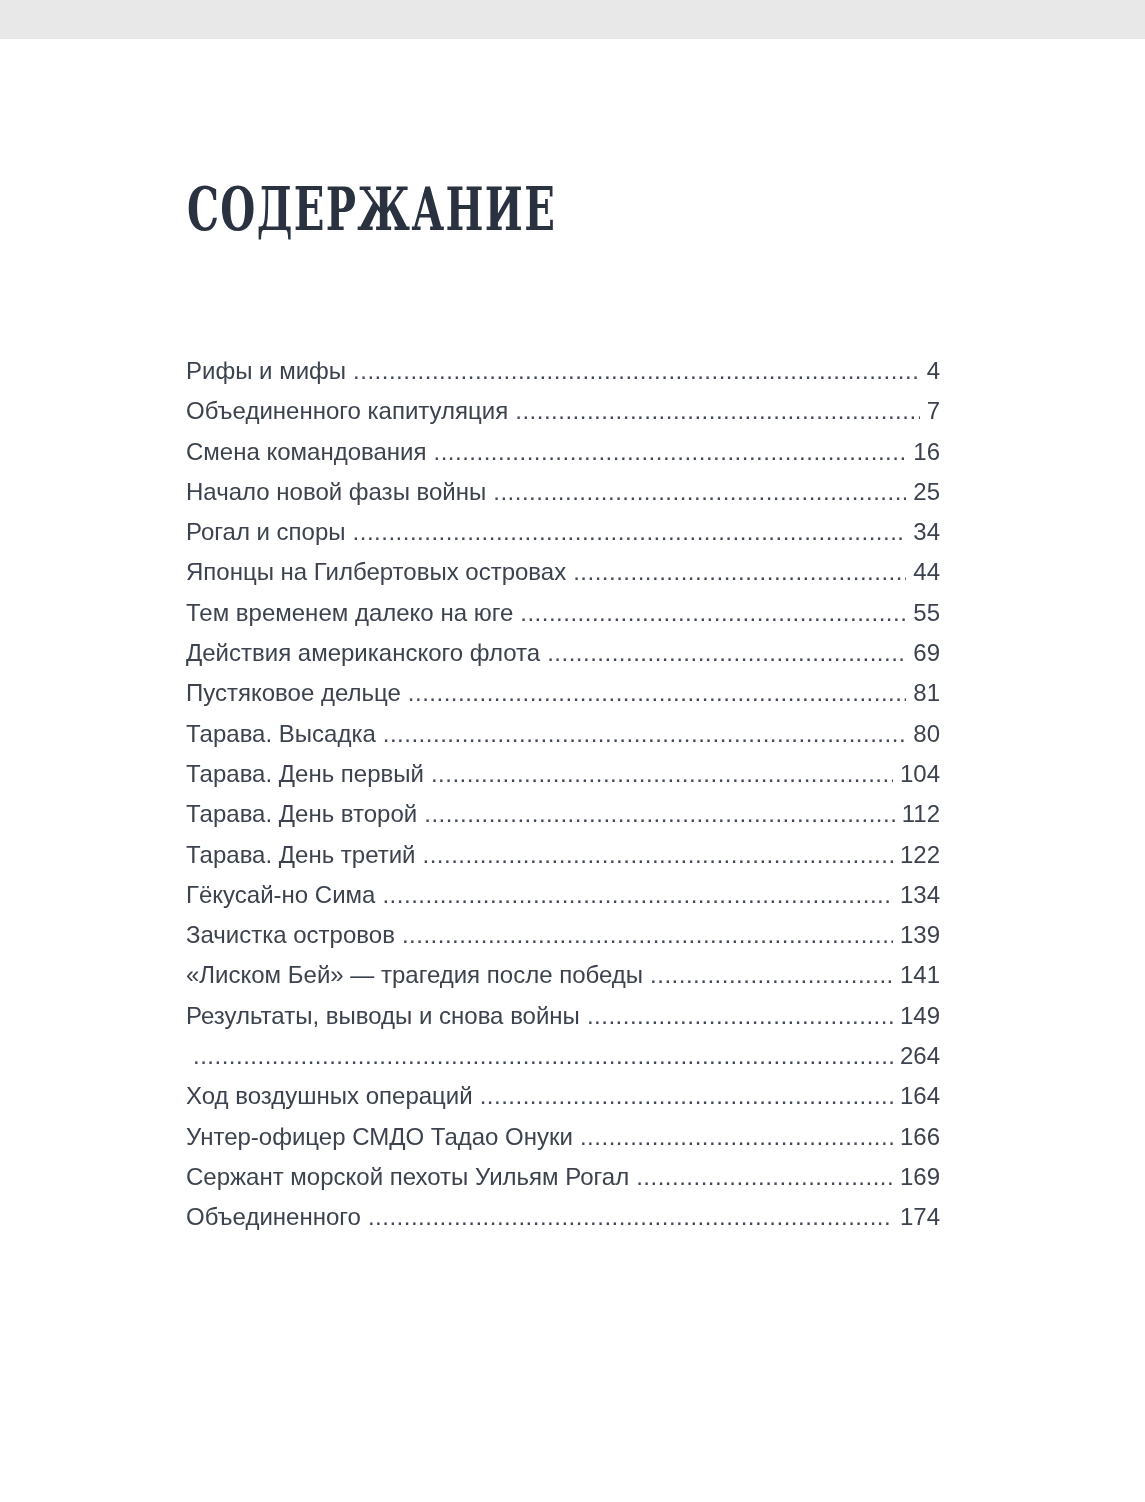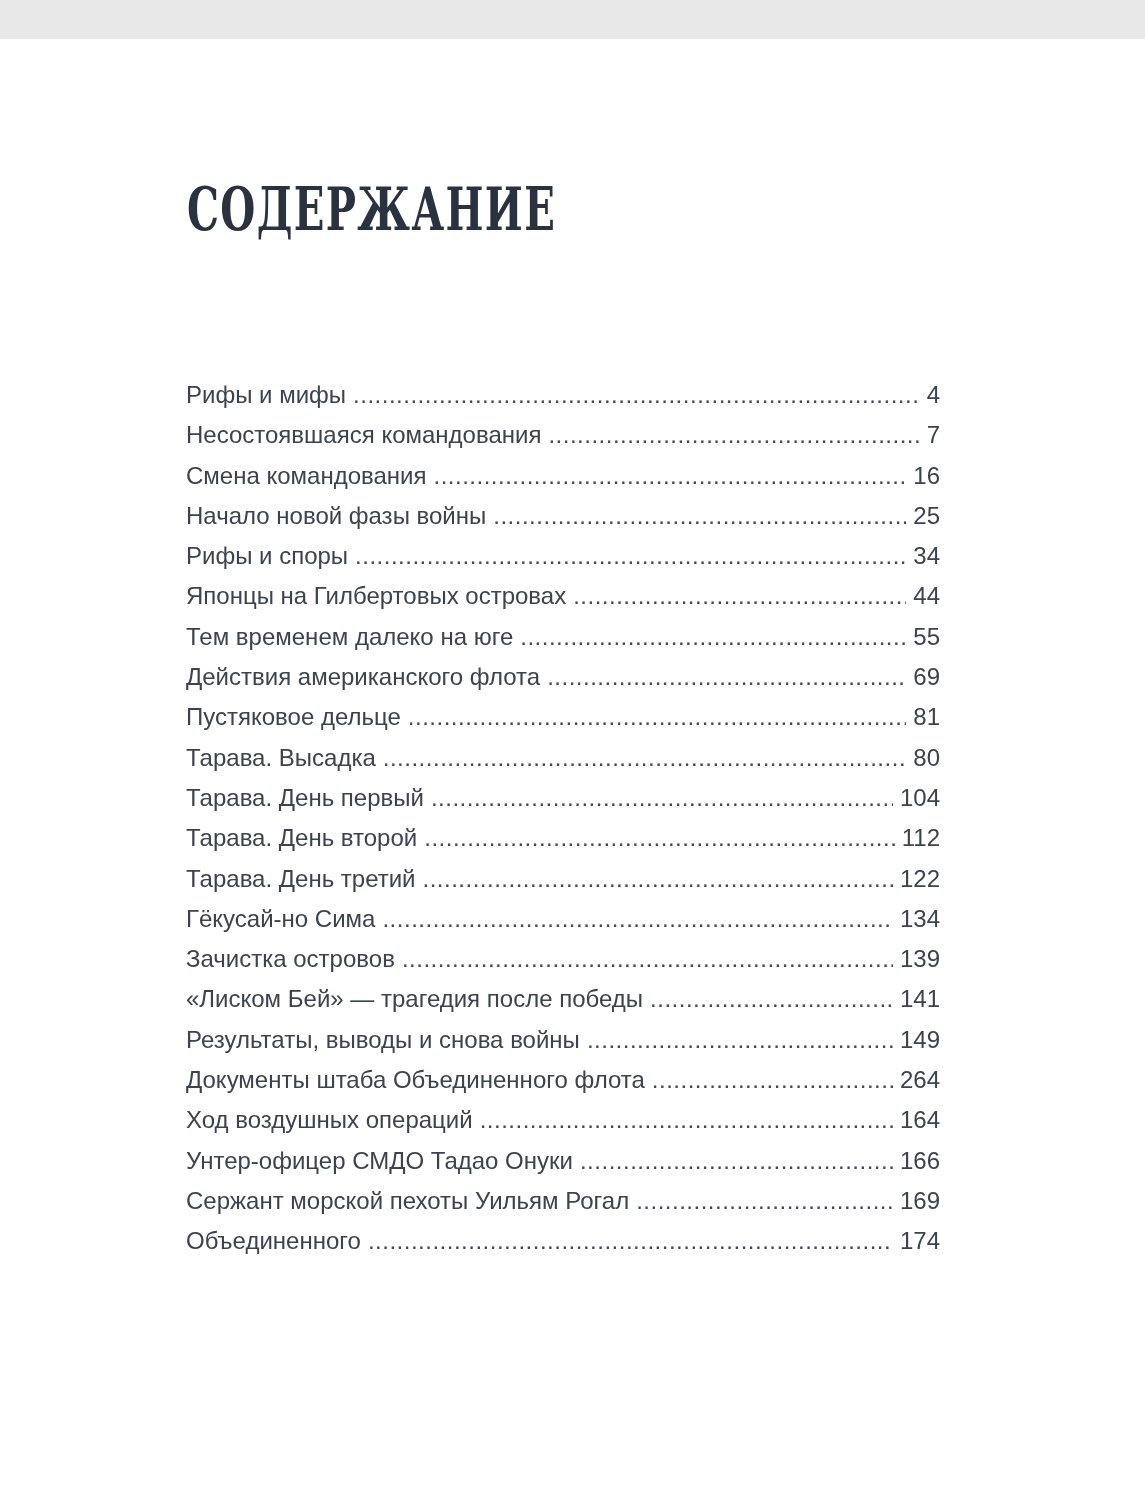--- a/index.html
+++ b/index.html
@@ -26,21 +26,21 @@
     line-height: 1;
     letter-spacing: 2px;
     color: #2b323f;
     transform: scaleX(0.67);
     transform-origin: left top;
     white-space: nowrap;
   }
   .toc {
     position: absolute;
     left: 186px;
-    top: 336px;
+    top: 312px;
     width: 754px;
   }
   .toc-row {
     display: flex;
     align-items: baseline;
     height: 40.3px;
     font-size: 24px;
     color: #3c434e;
     line-height: 40.3px;
     white-space: nowrap;
@@ -67,36 +67,36 @@
 <div class="page">
   <h1 class="page-title">СОДЕРЖАНИЕ</h1>
 
   <div class="toc">
       <div class="toc-row">
         <span class="toc-title">Рифы и мифы</span>
         <span class="toc-dots">........................................................................................................................................................................................................</span>
         <span class="toc-page">4</span>
       </div>
       <div class="toc-row">
-        <span class="toc-title">Несостоявшаяся командования</span>
+        <span class="toc-title">Объединенного капитуляция</span>
         <span class="toc-dots">........................................................................................................................................................................................................</span>
         <span class="toc-page">7</span>
       </div>
       <div class="toc-row">
         <span class="toc-title">Смена командования</span>
         <span class="toc-dots">........................................................................................................................................................................................................</span>
         <span class="toc-page">16</span>
       </div>
       <div class="toc-row">
         <span class="toc-title">Начало новой фазы войны</span>
         <span class="toc-dots">........................................................................................................................................................................................................</span>
         <span class="toc-page">25</span>
       </div>
       <div class="toc-row">
-        <span class="toc-title">Рифы и споры</span>
+        <span class="toc-title">Рогал и споры</span>
         <span class="toc-dots">........................................................................................................................................................................................................</span>
         <span class="toc-page">34</span>
       </div>
       <div class="toc-row">
         <span class="toc-title">Японцы на Гилбертовых островах</span>
         <span class="toc-dots">........................................................................................................................................................................................................</span>
         <span class="toc-page">44</span>
       </div>
       <div class="toc-row">
         <span class="toc-title">Тем временем далеко на юге</span>
@@ -147,21 +147,20 @@
         <span class="toc-title">«Лиском Бей» — трагедия после победы</span>
         <span class="toc-dots">........................................................................................................................................................................................................</span>
         <span class="toc-page">141</span>
       </div>
       <div class="toc-row">
         <span class="toc-title">Результаты, выводы и снова войны</span>
         <span class="toc-dots">........................................................................................................................................................................................................</span>
         <span class="toc-page">149</span>
       </div>
       <div class="toc-row">
-        <span class="toc-title">Документы штаба Объединенного флота</span>
         <span class="toc-dots">........................................................................................................................................................................................................</span>
         <span class="toc-page">264</span>
       </div>
       <div class="toc-row">
         <span class="toc-title">Ход воздушных операций</span>
         <span class="toc-dots">........................................................................................................................................................................................................</span>
         <span class="toc-page">164</span>
       </div>
       <div class="toc-row">
         <span class="toc-title">Унтер-офицер СМДО Тадао Онуки</span>

